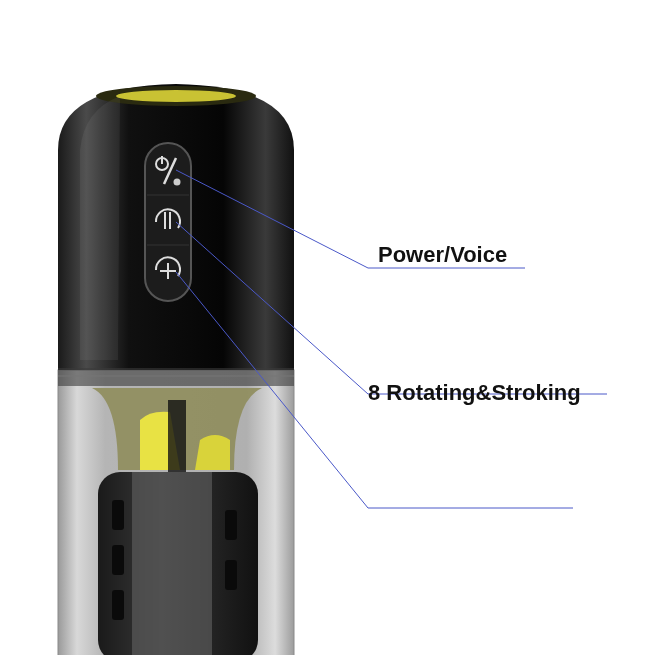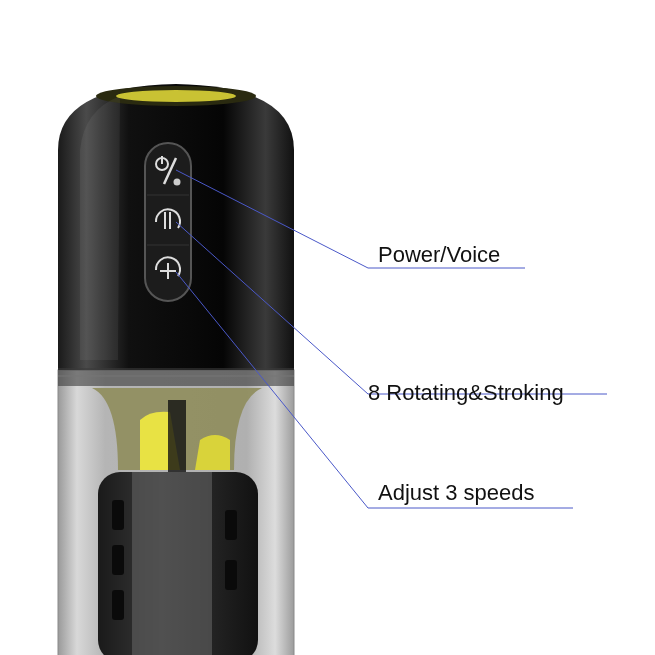--- a/index.html
+++ b/index.html
@@ -1,18 +1,18 @@
 <!DOCTYPE html>
 <html><head>
 <meta charset="utf-8">
 <style>
   html, body { margin:0; padding:0; background:#ffffff; }
   body { width:655px; height:655px; position:relative; overflow:hidden; font-family:"Liberation Sans", sans-serif; }
   .stage { position:absolute; left:0; top:0; width:655px; height:655px; }
-  .label { position:absolute; font-weight:normal; font-size:22px; color:#111; white-space:nowrap; font-family:"Liberation Sans", sans-serif; }
+  .label { position:absolute; font-weight:bold; font-size:22px; color:#111; white-space:nowrap; font-family:"Liberation Sans", sans-serif; }
   svg { position:absolute; left:0; top:0; }
 </style>
 </head>
 <body>
 
 <div class="stage">
   <svg width="655" height="655" viewBox="0 0 655 655">
     <defs>
       <linearGradient id="capGrad" x1="0" x2="1" y1="0" y2="0">
         <stop offset="0" stop-color="#1a1a1a"></stop>
@@ -95,14 +95,13 @@
 
     <g stroke="#4a58c8" stroke-width="1" fill="none">
       <polyline points="176,170 368,268 525,268"></polyline>
       <polyline points="176,222 368,394 607,394"></polyline>
       <polyline points="176,272 368,508 573,508"></polyline>
     </g>
   </svg>
 
   <div class="label" style="left:378px; top:242px;">Power/Voice</div>
   <div class="label" style="left:368px; top:380px;">8 Rotating&amp;Stroking</div>
-  <div class="label" style="left:378px; top:480px;">Adjust 3 speeds</div>
 </div>
 
 </body></html>

